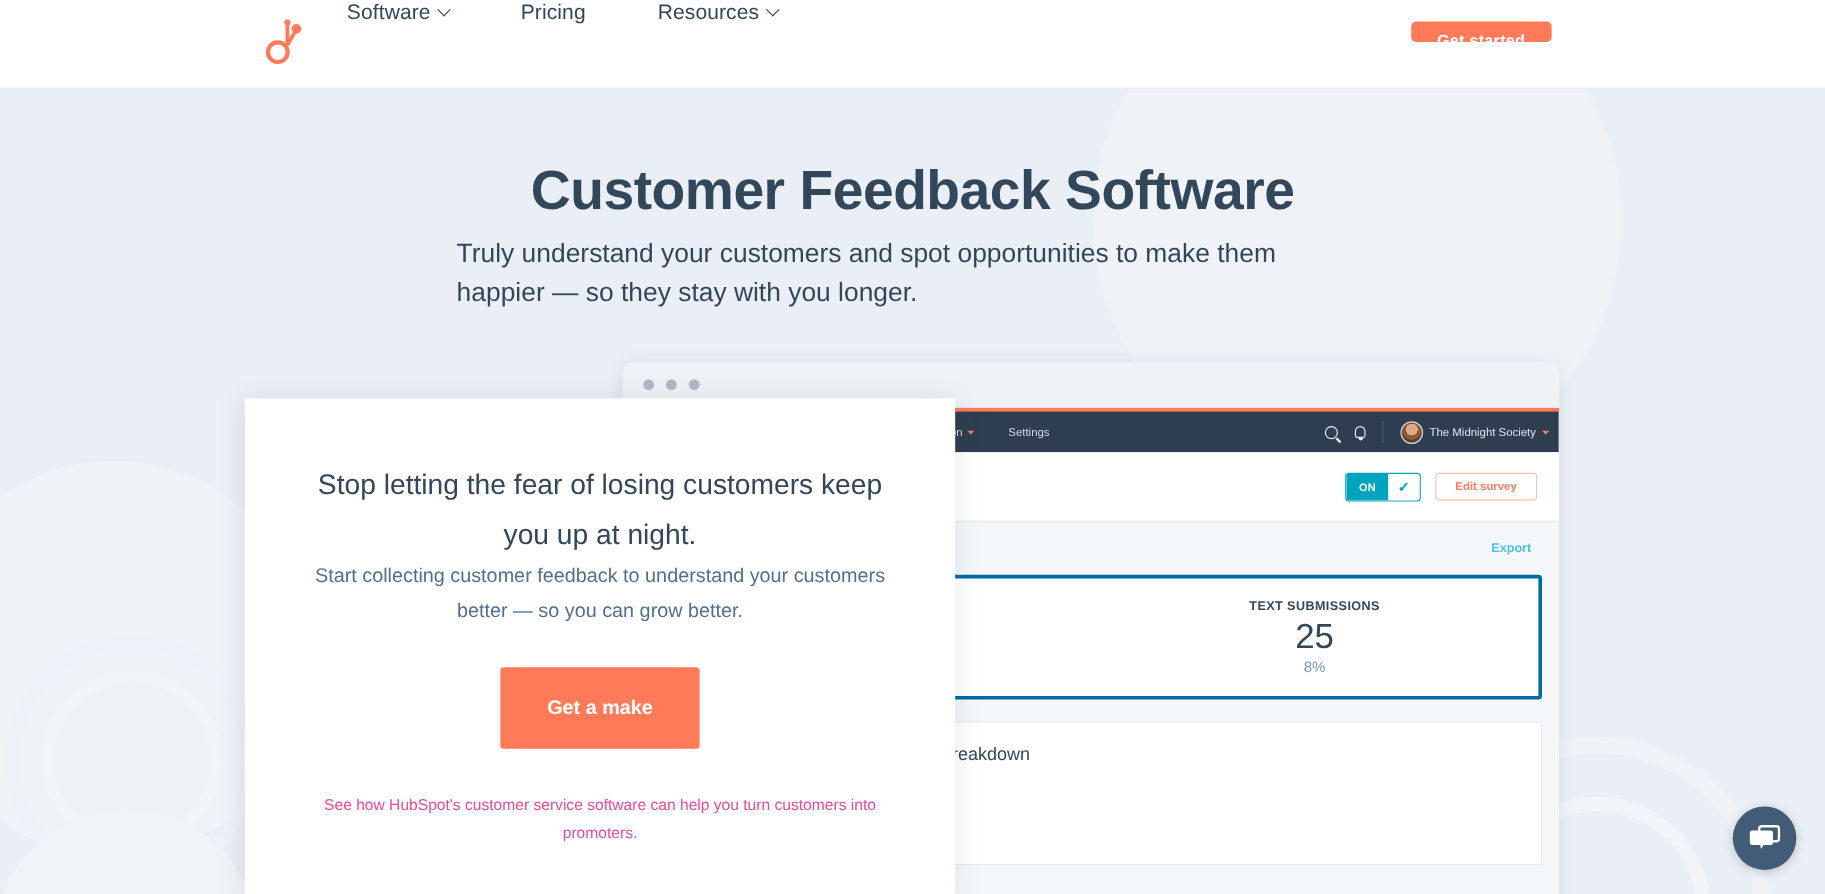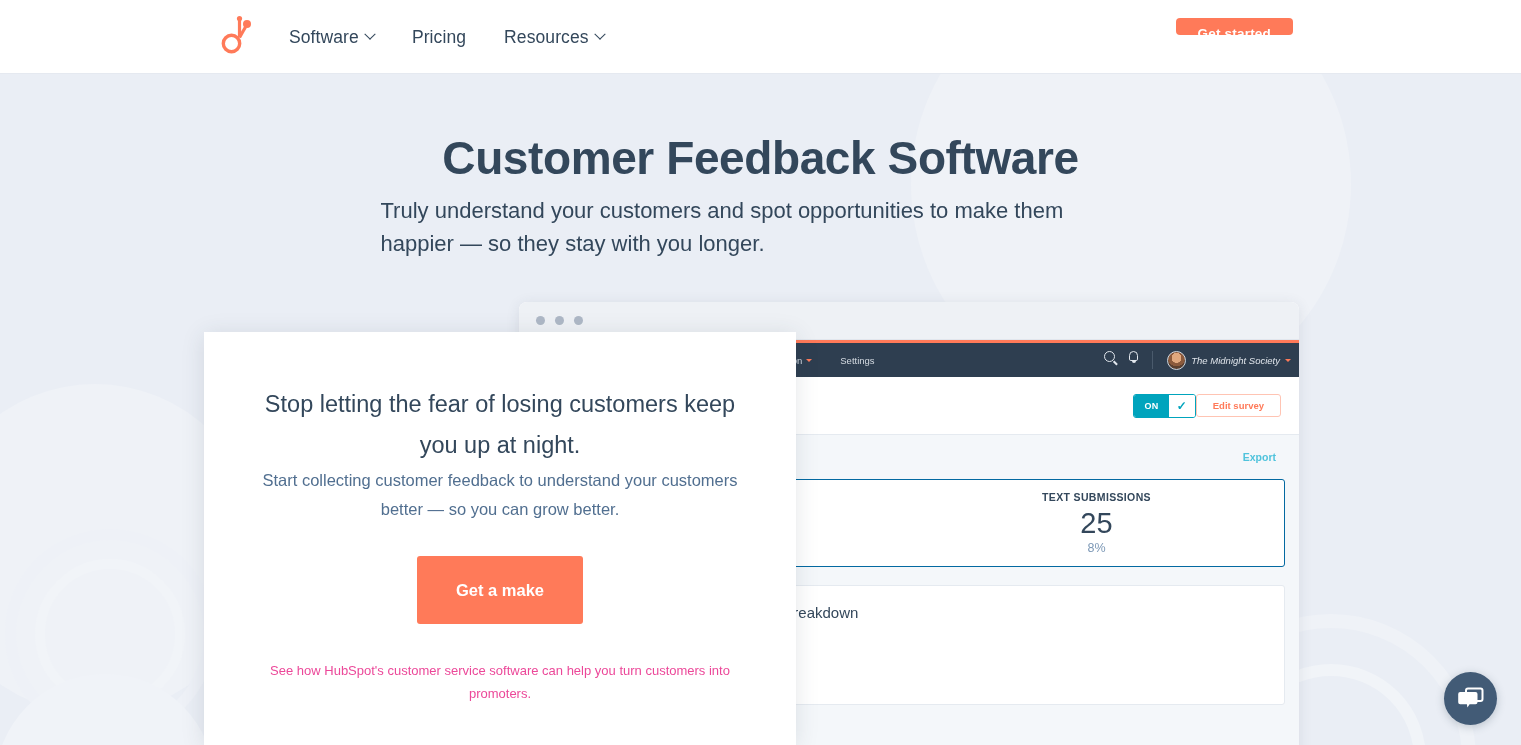--- a/index.html
+++ b/index.html
@@ -17,21 +17,21 @@
     background: #ffffff;
     border-bottom: 1px solid #e5e9f0;
     z-index: 40;
   }
   .logo {
     position: absolute; left: 220px; top: 16px;
     width: 34px; height: 40px;
   }
   .nav-links {
     position: absolute; left: 289px; top: 0; height: 74px;
-    display: flex; align-items: center; gap: 38px;
+    display: flex; align-items: flex-start; gap: 60px;
   }
   .nav-item {
     display: flex; align-items: center; gap: 7px;
     color: #33475b; font-size: 17.5px; letter-spacing: .1px;
     cursor: pointer; white-space: nowrap;
   }
   .chev {
     display: inline-block; width: 8px; height: 8px;
     border-right: 1.6px solid #33475b; border-bottom: 1.6px solid #33475b;
     transform: rotate(45deg) translate(-2px,-2px);
@@ -94,21 +94,21 @@
     height: 34px; display: flex; align-items: center; gap: 4px;
     white-space: nowrap; cursor: pointer;
   }
   .app-nav-item.active { background: #3b4c5f; height: 34px; }
   .caret {
     width: 0; height: 0;
     border-left: 3px solid transparent; border-right: 3px solid transparent;
     border-top: 3.5px solid #ff7a59;
   }
   .app-nav-right {
-    position: absolute; right: 8px; display: flex; gap: 14px; font-style: italic;
+    position: absolute; right: 8px; display: flex; align-items: center; gap: 14px;
   }
   .mag {
     width: 11px; height: 11px; border: 1.6px solid #e3e8ee; border-radius: 50%;
     position: relative;
   }
   .mag:after {
     content:""; position:absolute; right:-4px; bottom:-3px;
     width: 5px; height: 1.6px; background: #e3e8ee; transform: rotate(45deg);
   }
   .bell {
@@ -122,21 +122,21 @@
     background: radial-gradient(circle at 50% 35%, #e0a87e 0 35%, #8b5a3c 36% 60%, #5b4030 61% 100%);
     border: 1.5px solid #cfd6de;
   }
   .app-user { font-size: 9.5px; color: #dfe4ea; display:flex; align-items:center; gap:5px; white-space: nowrap; }
 
   .app-body { background: #f4f7fa; height: 100%; position: relative; }
 
   .survey-toolbar {
     height: 58px; background: #ffffff; border-bottom: 1px solid #e5eaf0;
     display: flex; align-items: center; justify-content: flex-end;
-    padding-right: 18px; gap: 0;
+    padding-right: 18px; gap: 12px;
   }
   .toggle {
     display: flex; align-items: center; border-radius: 3px; overflow: hidden;
     border: 1px solid #00a4bd;
   }
   .toggle-on {
     background: #00a4bd; color: #fff; font-size: 9px; font-weight: bold;
     padding: 0 10px; height: 22px; display: flex; align-items: center;
     letter-spacing: .4px;
   }
@@ -152,22 +152,22 @@
     font-family: "Liberation Sans", sans-serif; cursor: pointer;
   }
 
   .export-row {
     height: 44px; display: flex; align-items: center; justify-content: flex-end;
     padding-right: 23px; background: #f4f7fa;
   }
   .export-link { color: #4fc3dc; font-size: 10.5px; font-weight: bold; cursor: pointer; }
 
   .stats-card {
-    margin: 0 14px; background: #fff; border: 1px solid #0369a1; border-radius: 3px;
-    height: 88px; display: flex; align-items: center;
+    margin: 0 14px; background: #fff; border: 3px solid #0369a1; border-radius: 3px;
+    height: 104px; display: flex; align-items: center;
   }
   .stat { flex: 1; text-align: center; }
   .stat-label { font-size: 10.5px; font-weight: bold; color: #33475b; letter-spacing: .35px; }
   .stat-value { font-size: 29px; color: #33475b; margin-top: 4px; font-weight: 300; }
   .stat-pct { font-size: 12.5px; color: #7c98b6; margin-top: 1px; }
 
   .lower-cards { display: flex; gap: 16px; padding: 18px 14px 0 14px; }
   .lower-card {
     background: #fff; border: 1px solid #e5eaf0; border-radius: 3px;
     height: 120px; padding: 18px 20px;

